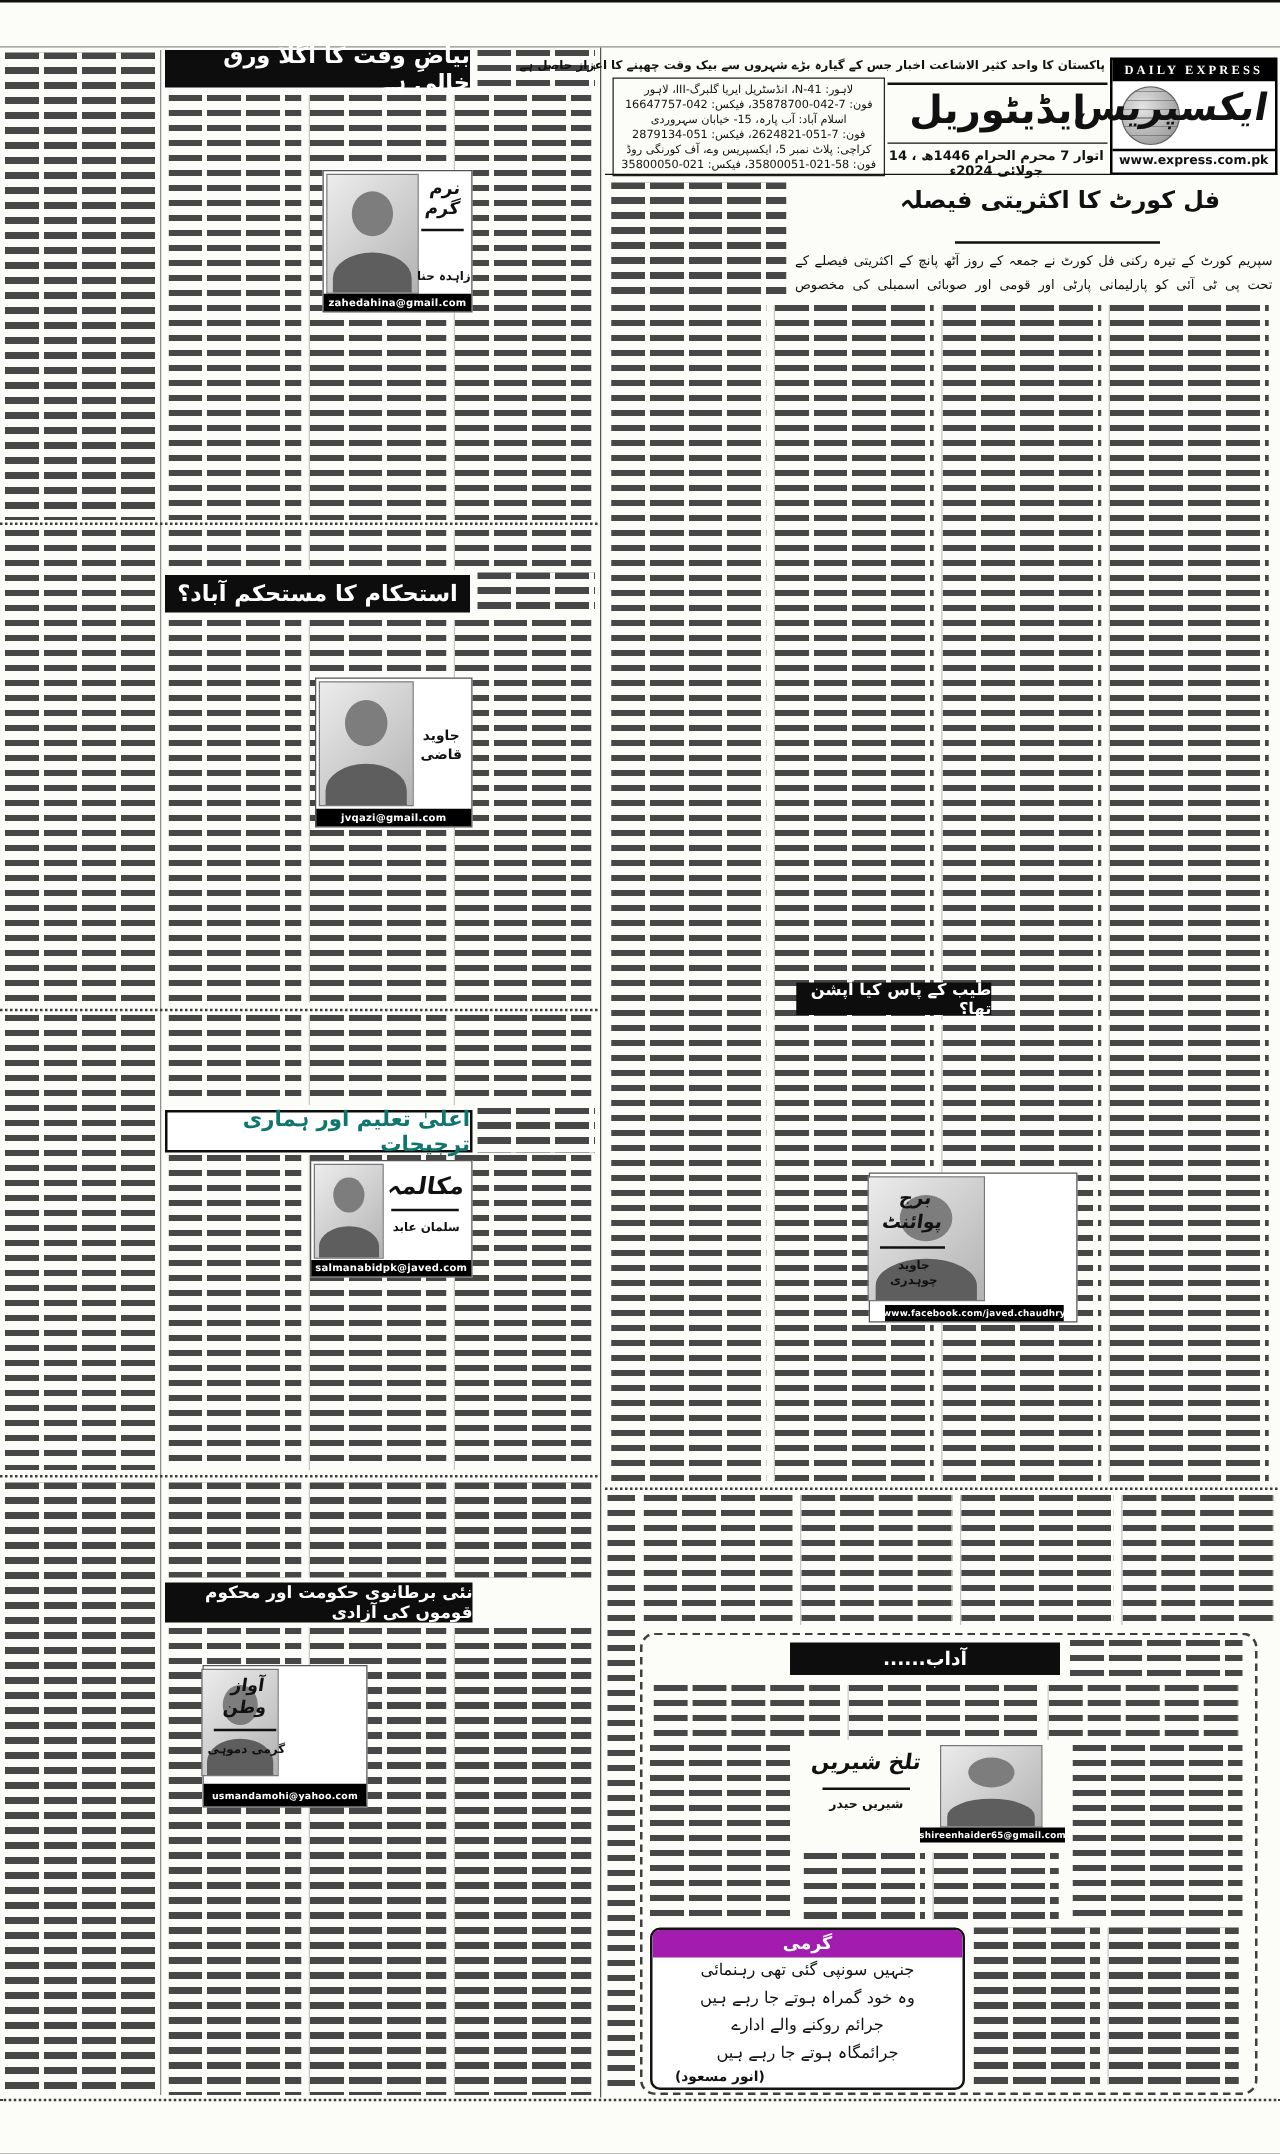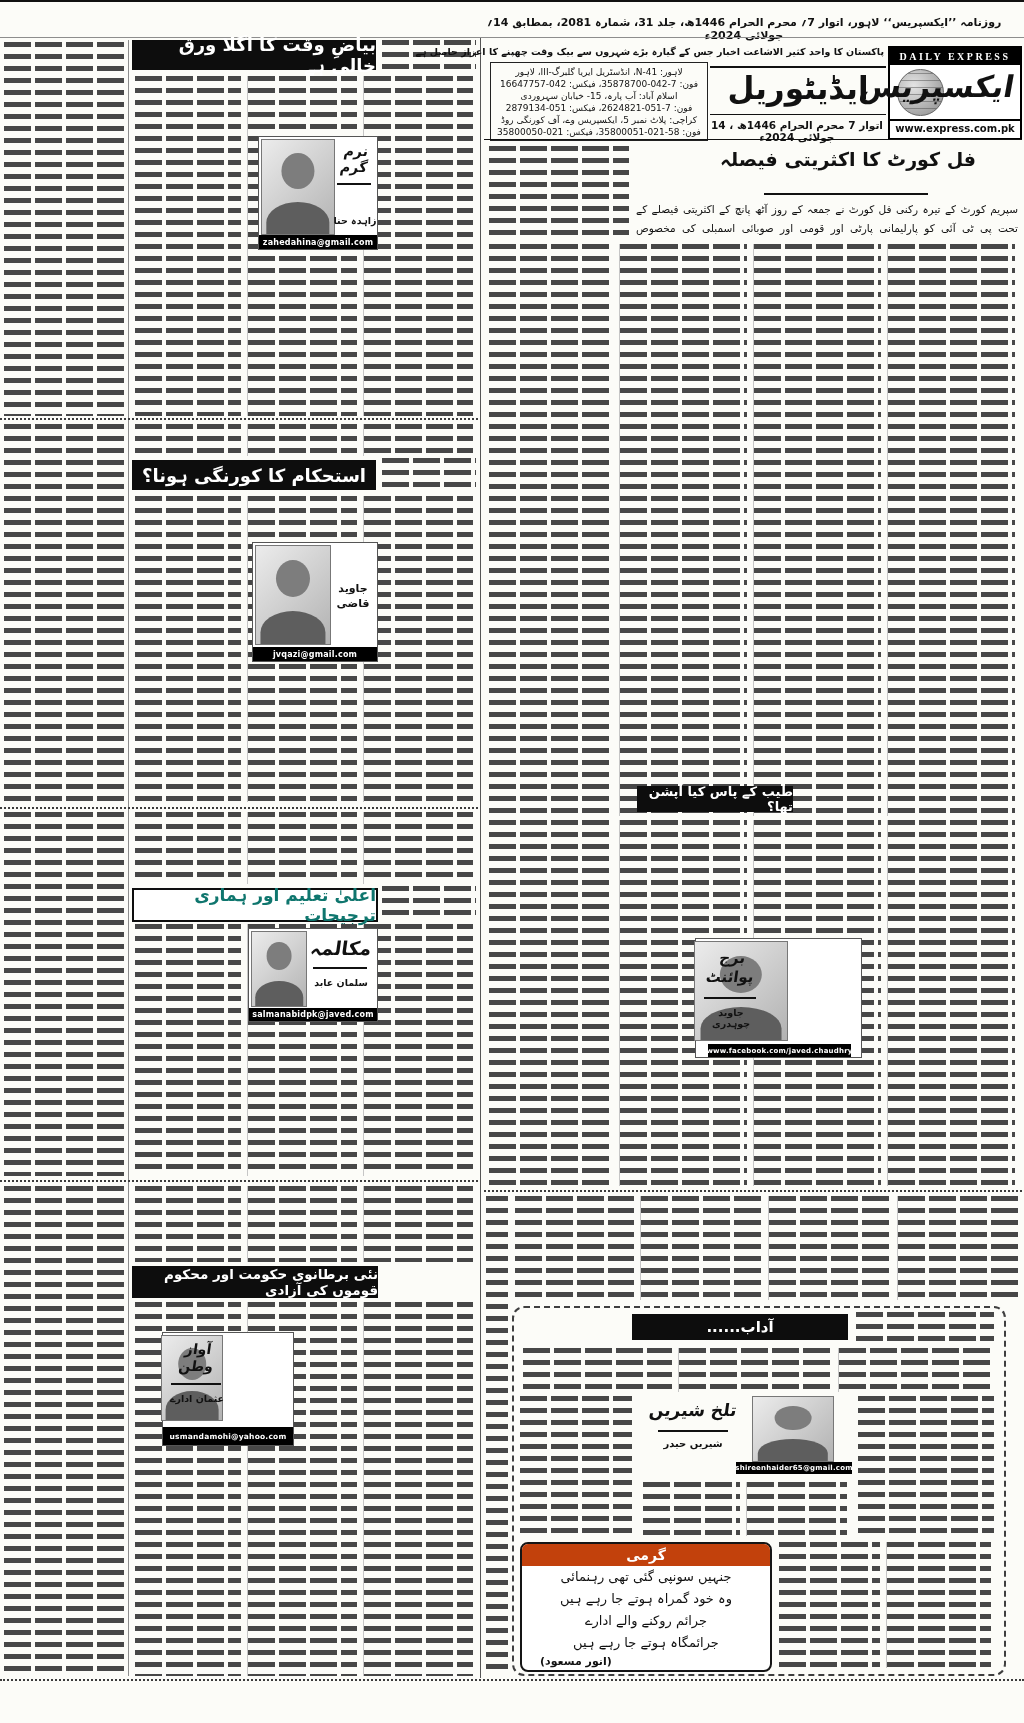--- a/index.html
+++ b/index.html
@@ -40,33 +40,32 @@
   .logo-mid{position:relative;height:54px;}
   .globe{position:absolute;left:7px;top:4px;width:45px;height:45px;border-radius:50%;border:1px solid #666;
          background:repeating-linear-gradient(0deg, rgba(70,70,70,0) 0 6px, rgba(70,70,70,.45) 6px 7px),
                     radial-gradient(circle at 35% 35%, #e4e4e4, #8a8a8a);}
   .logo-name{position:absolute;right:6px;top:4px;font-size:30px;font-weight:900;transform:skewX(-10deg);direction:rtl;}
   .logo-web{border-top:2px solid #000;text-align:center;font-size:10px;font-weight:700;padding:2px 0;direction:ltr;}
   .ed-headline{font-size:19px;font-weight:900;text-align:center;direction:rtl;}
   .lead{font-size:10.5px;line-height:19px;text-align:justify;direction:rtl;overflow:hidden;}
   .name-sm{font-size:9.5px;font-weight:700;text-align:center;direction:rtl;}
   .poem-box{border:2px solid #151515;border-radius:8px;background:#fff;overflow:hidden;}
-  .poem-title{background:#c2410c;color:#fff;font-size:14px;font-weight:700;text-align:center;padding:3px 0;}
+  .poem-title{background:#a21caf;color:#fff;font-size:14px;font-weight:700;text-align:center;padding:3px 0;}
   .poem-line{font-size:13px;line-height:22px;text-align:center;direction:rtl;}
   .poem-attr{font-size:11px;font-weight:700;text-align:left;direction:rtl;padding:1px 0 0 18px;}
   .footer{font-size:8.5px;font-weight:700;text-align:center;direction:rtl;color:#222;}
   .outer-dash{border:2px dashed #3f3f3f;border-radius:12px;background:#fcfcf8;}
 </style>
 </head>
 <body>
 
 <div class="page">
 
   <div class="abs rule" style="left:0;top:0;width:1024px;height:2px"></div>
-  <div class="abs dateline" style="left:470px;top:16px;width:548px">روزنامہ ’’ایکسپریس‘‘ لاہور، اتوار 7؍ محرم الحرام 1446ھ، جلد 31، شمارہ 2081، بمطابق 14؍ جولائی 2024ء</div>
   <div class="abs grule" style="left:0;top:37px;width:1024px;height:1px"></div>
 
   <div class="abs grule" style="left:128px;top:40px;width:1px;height:1636px"></div>
   <div class="abs" style="left:480px;top:38px;width:1px;height:1640px;background:#555"></div>
 
   <div class="abs sim" style="left:4px;top:42px;width:120px;height:374px"></div>
   <div class="abs sim" style="left:4px;top:424px;width:120px;height:380px"></div>
   <div class="abs sim" style="left:4px;top:812px;width:120px;height:364px"></div>
   <div class="abs sim" style="left:4px;top:1186px;width:120px;height:490px"></div>
 
@@ -85,21 +84,21 @@
     <div class="abs estrip" style="left:0;bottom:0;width:118px;height:14px;font-size:8px">zahedahina@gmail.com</div>
   </div>
 
   <div class="abs sep" style="left:0;top:418px;width:478px"></div>
 
   <div class="abs cols" style="left:132px;top:424px;width:344px;height:32px">
     <div class="col sim"></div>
     <div class="col sim"></div>
     <div class="col sim"></div>
   </div>
-  <div class="abs hbar" style="left:132px;top:460px;width:244px;height:30px;font-size:18px" dir="rtl">استحکام کا کورنگی ہونا؟</div>
+  <div class="abs hbar" style="left:132px;top:460px;width:244px;height:30px;font-size:18px" dir="rtl">استحکام کا مستحکم آباد؟</div>
   <div class="abs sim" style="left:382px;top:458px;width:94px;height:34px"></div>
   <div class="abs cols" style="left:132px;top:496px;width:344px;height:306px">
     <div class="col sim"></div>
     <div class="col sim"></div>
     <div class="col sim"></div>
   </div>
   <div class="abs abox" style="left:252px;top:542px;width:124px;height:118px">
     <div class="abs photo" style="left:2px;top:2px;width:74px;height:98px"></div>
     <div class="abs name-sm" style="left:78px;top:38px;width:44px;font-size:11px;line-height:15px">جاوید قاضی</div>
     <div class="abs estrip" style="left:0;bottom:0;width:124px;height:14px;font-size:8px">jvqazi@gmail.com</div>
@@ -137,21 +136,21 @@
   <div class="abs hbar" style="left:132px;top:1266px;width:246px;height:32px;font-size:13.5px" dir="rtl">نئی برطانوی حکومت اور محکوم قوموں کی آزادی</div>
   <div class="abs cols" style="left:132px;top:1302px;width:344px;height:374px">
     <div class="col sim"></div>
     <div class="col sim"></div>
     <div class="col sim"></div>
   </div>
   <div class="abs abox" style="left:162px;top:1332px;width:130px;height:112px">
     <div class="abs photo" style="right:2px;top:2px;width:60px;height:84px"></div>
     <div class="abs callig" style="left:4px;top:8px;width:60px;font-size:14px;line-height:17px;text-align:center" dir="rtl">آواز وطن</div>
     <div class="abs mini-rule" style="left:8px;top:48px;width:50px"></div>
-    <div class="abs name-sm" style="left:2px;top:60px;width:64px">عثمان ادارے</div>
+    <div class="abs name-sm" style="left:2px;top:60px;width:64px">گرمی دموہی</div>
     <div class="abs estrip" style="left:0;bottom:0;width:130px;height:18px;font-size:7.5px">usmandamohi@yahoo.com</div>
   </div>
 
   <div class="abs tagline" style="left:582px;top:46px;width:302px">پاکستان کا واحد کثیر الاشاعت اخبار جس کے گیارہ بڑے شہروں سے بیک وقت چھپنے کا اعزاز حاصل ہے</div>
   <div class="abs contact" style="left:490px;top:62px;width:216px;height:74px">
     <div>لاہور: 41-N، انڈسٹریل ایریا گلبرگ-III، لاہور</div>
     <div>فون: 7-042-35878700، فیکس: 042-16647757</div>
     <div>اسلام آباد: آب پارہ، 15- خیابان سہروردی</div>
     <div>فون: 7-051-2624821، فیکس: 051-2879134</div>
     <div>کراچی: پلاٹ نمبر 5، ایکسپریس وے، آف کورنگی روڈ</div>

